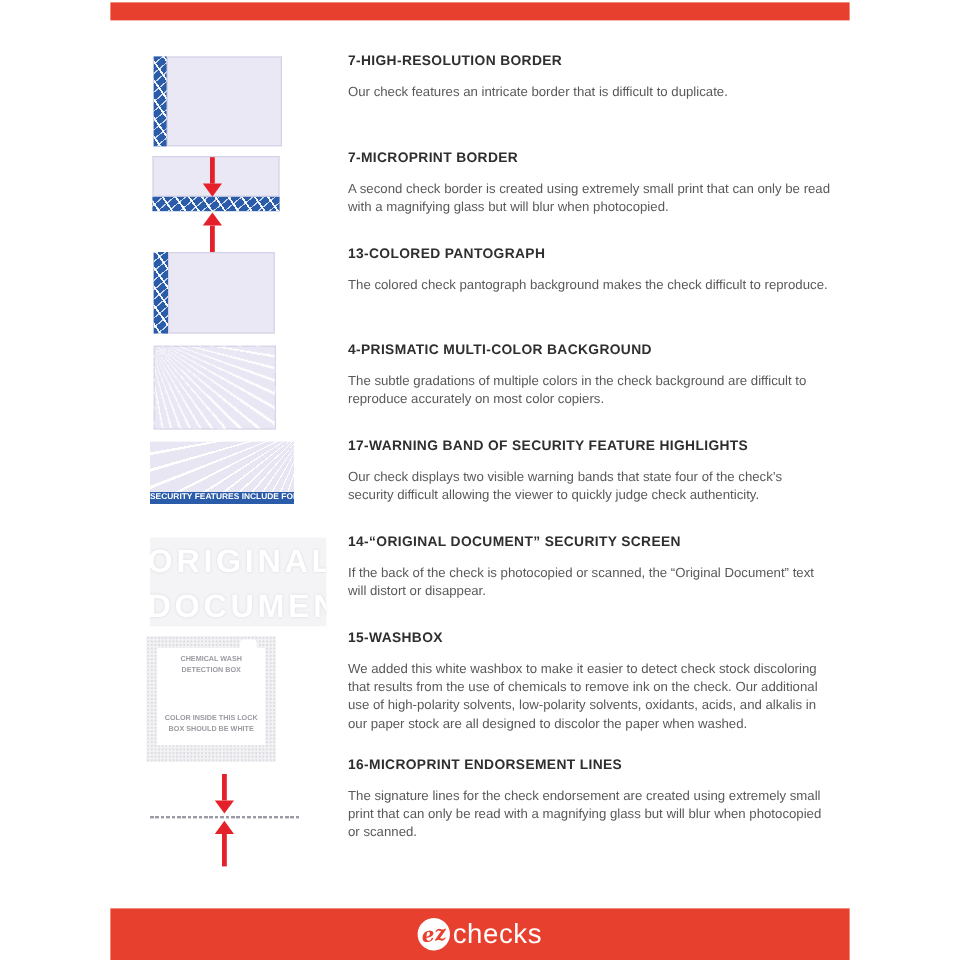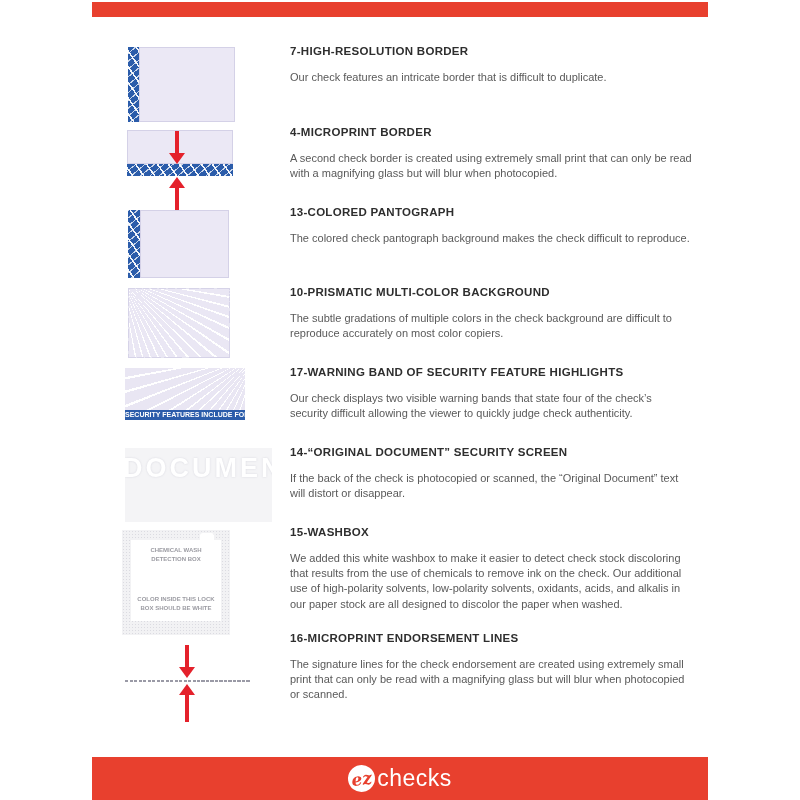--- a/index.html
+++ b/index.html
@@ -94,27 +94,27 @@
   .arrow.up .head{border-bottom:11px solid var(--arrow-red);}
 </style>
 </head>
 <body>
 
 <div class="bar-top"></div>
 
 <div class="sec-title t1">7-HIGH-RESOLUTION BORDER</div>
 <div class="sec-desc d1">Our check features an intricate border that is difficult to duplicate.</div>
 
-<div class="sec-title t2">4-MICROPRINT BORDER</div>
+<div class="sec-title t2">7-MICROPRINT BORDER</div>
 <div class="sec-desc d2">A second check border is created using extremely small print that can only be read with a magnifying glass but will blur when photocopied.</div>
 
 <div class="sec-title t3">13-COLORED PANTOGRAPH</div>
 <div class="sec-desc d3">The colored check pantograph background makes the check difficult to reproduce.</div>
 
-<div class="sec-title t4">10-PRISMATIC MULTI-COLOR BACKGROUND</div>
+<div class="sec-title t4">4-PRISMATIC MULTI-COLOR BACKGROUND</div>
 <div class="sec-desc d4">The subtle gradations of multiple colors in the check background are difficult to reproduce accurately on most color copiers.</div>
 
 <div class="sec-title t5">17-WARNING BAND OF SECURITY FEATURE HIGHLIGHTS</div>
 <div class="sec-desc d5">Our check displays two visible warning bands that state four of the check’s security difficult allowing the viewer to quickly judge check authenticity.</div>
 
 <div class="sec-title t6">14-“ORIGINAL DOCUMENT” SECURITY SCREEN</div>
 <div class="sec-desc d6">If the back of the check is photocopied or scanned, the “Original Document” text will distort or disappear.</div>
 
 <div class="sec-title t7">15-WASHBOX</div>
 <div class="sec-desc d7">We added this white washbox to make it easier to detect check stock discoloring that results from the use of chemicals to remove ink on the check. Our additional use of high-polarity solvents, low-polarity solvents, oxidants, acids, and alkalis in our paper stock are all designed to discolor the paper when washed.</div>
@@ -146,20 +146,21 @@
 </div>
 
 <div class="thumb thumb-prismatic"></div>
 
 <div class="thumb thumb-warning">
   <div class="panel"></div>
   <div class="band">SECURITY FEATURES INCLUDE FOIL</div>
 </div>
 
 <div class="thumb thumb-original">
+  <div class="ghost">ORIGINAL</div>
   <div class="ghost">DOCUMENT</div>
 </div>
 
 <div class="thumb thumb-washbox">
   <div class="whitebox"></div>
   <div class="notch"></div>
   <div class="wb-top">CHEMICAL WASH DETECTION BOX</div>
   <div class="wb-bottom">COLOR INSIDE THIS LOCK BOX SHOULD BE WHITE</div>
 </div>
 

